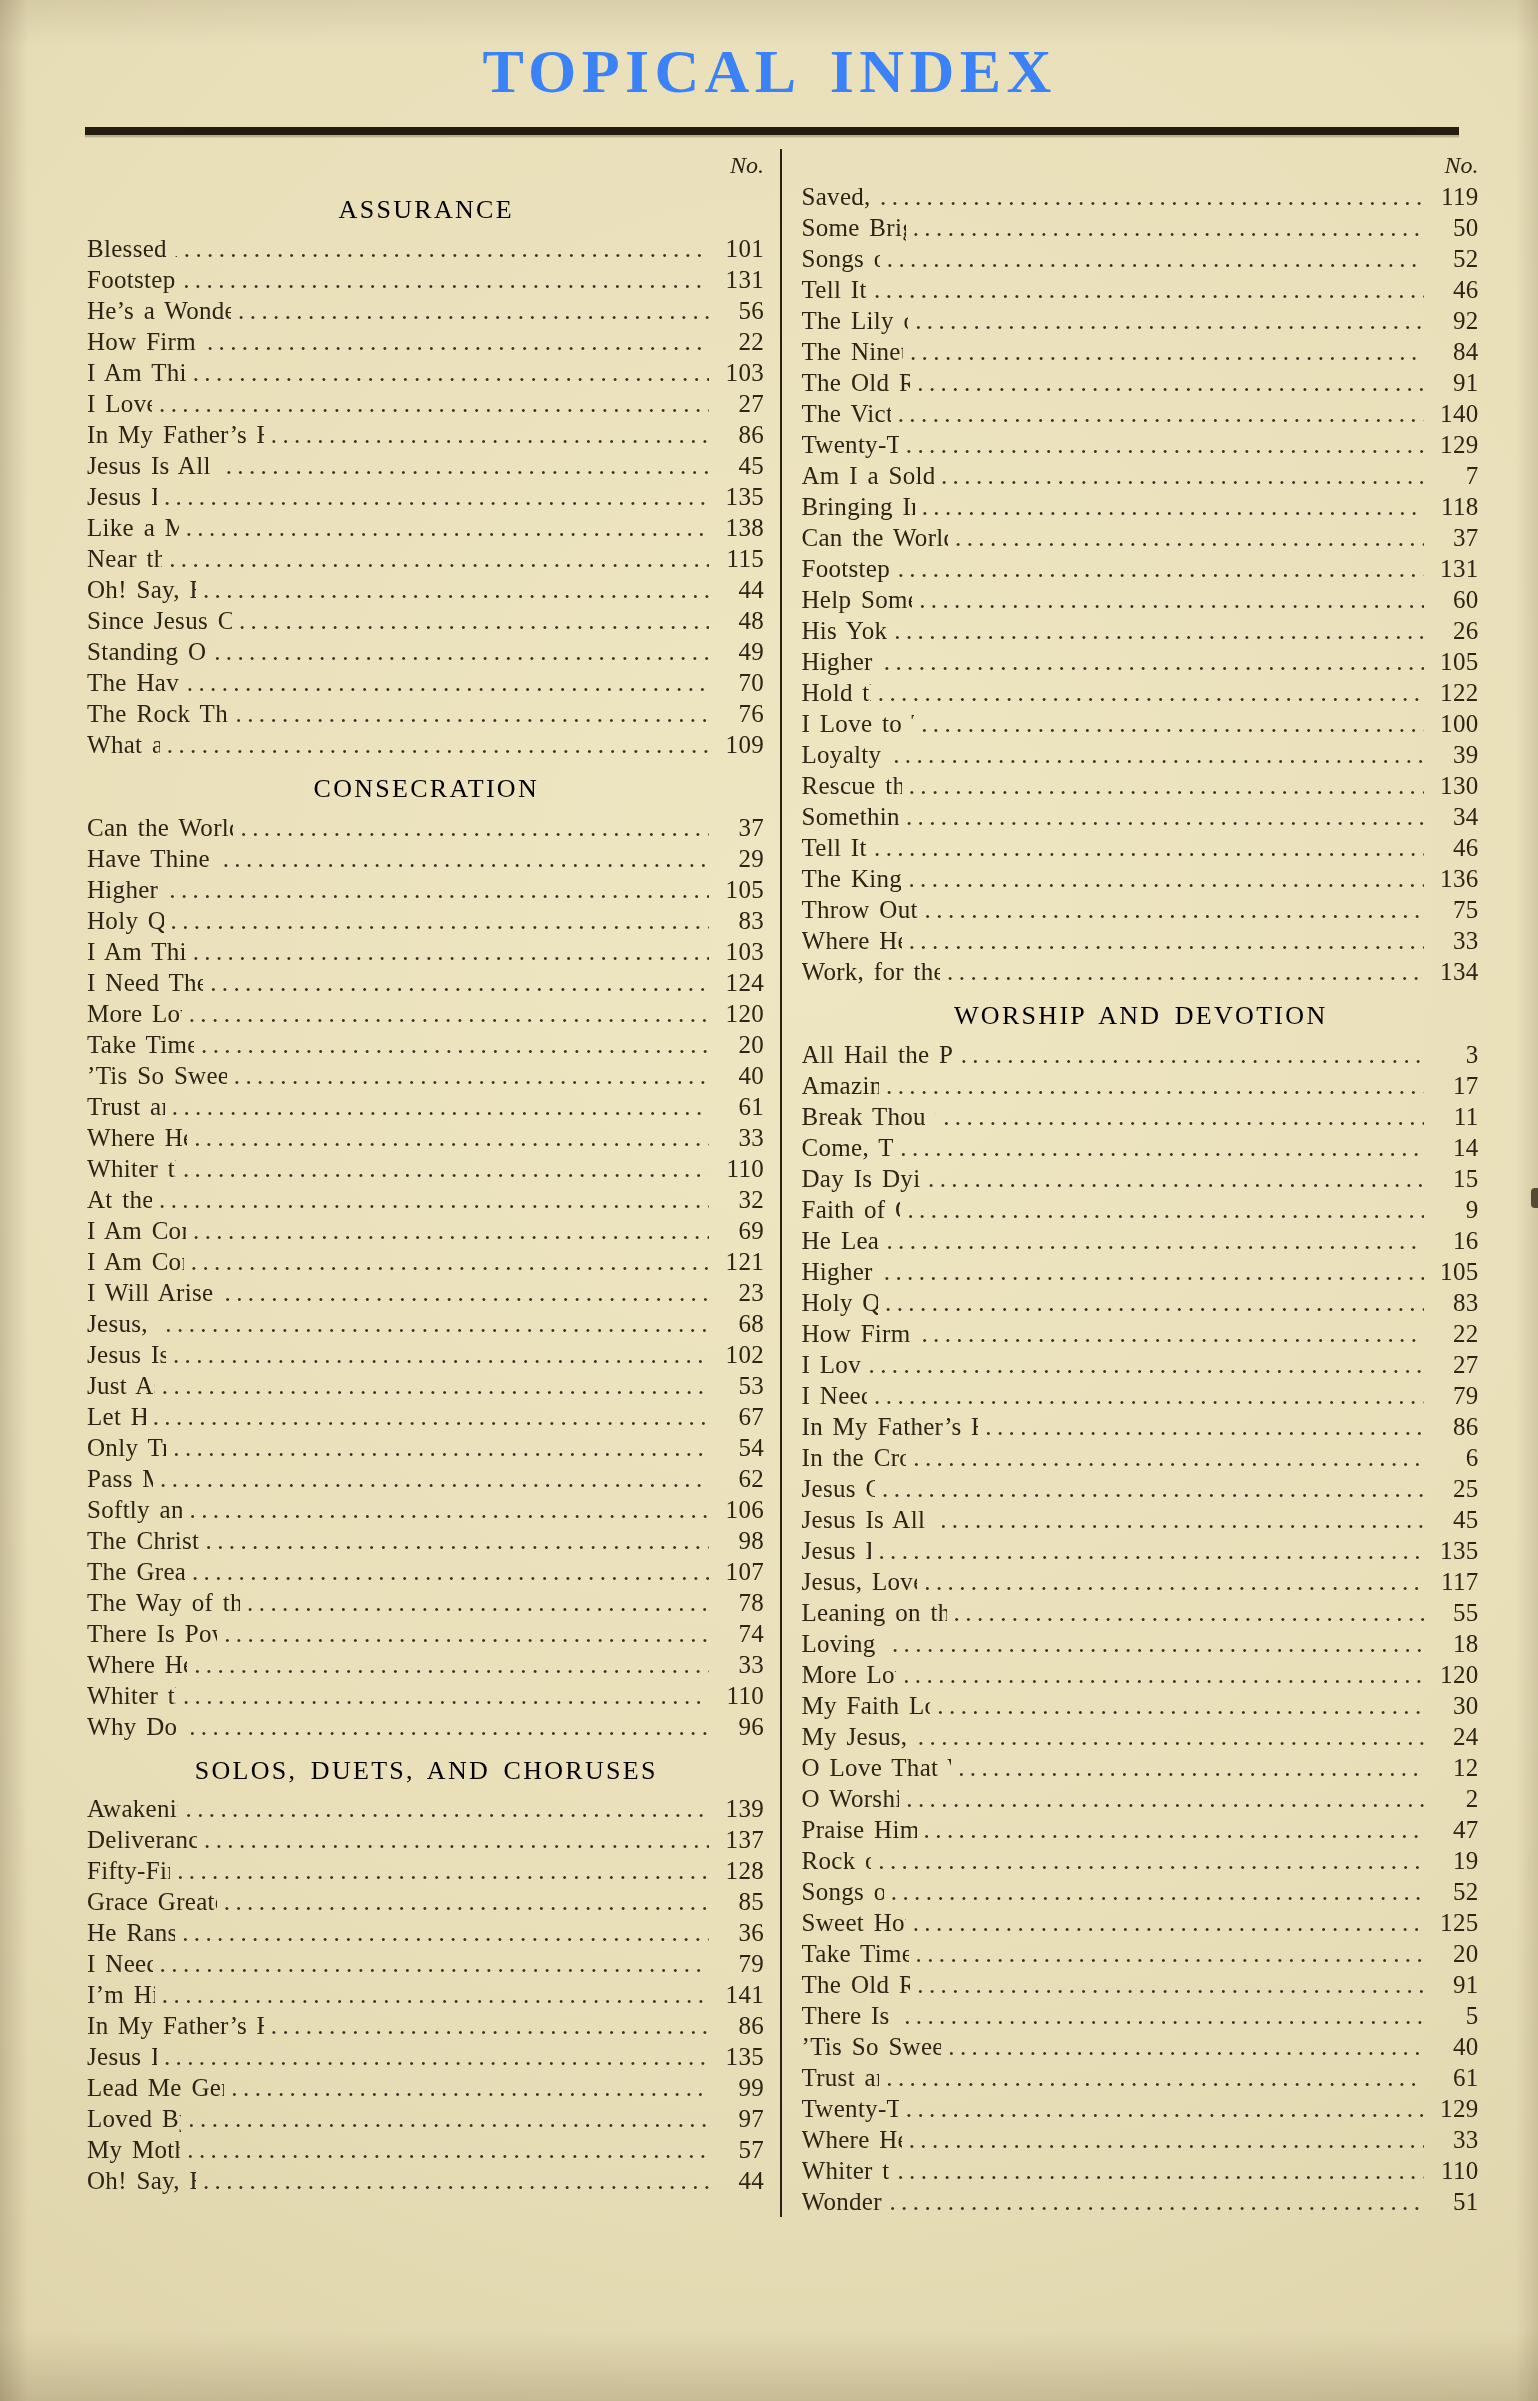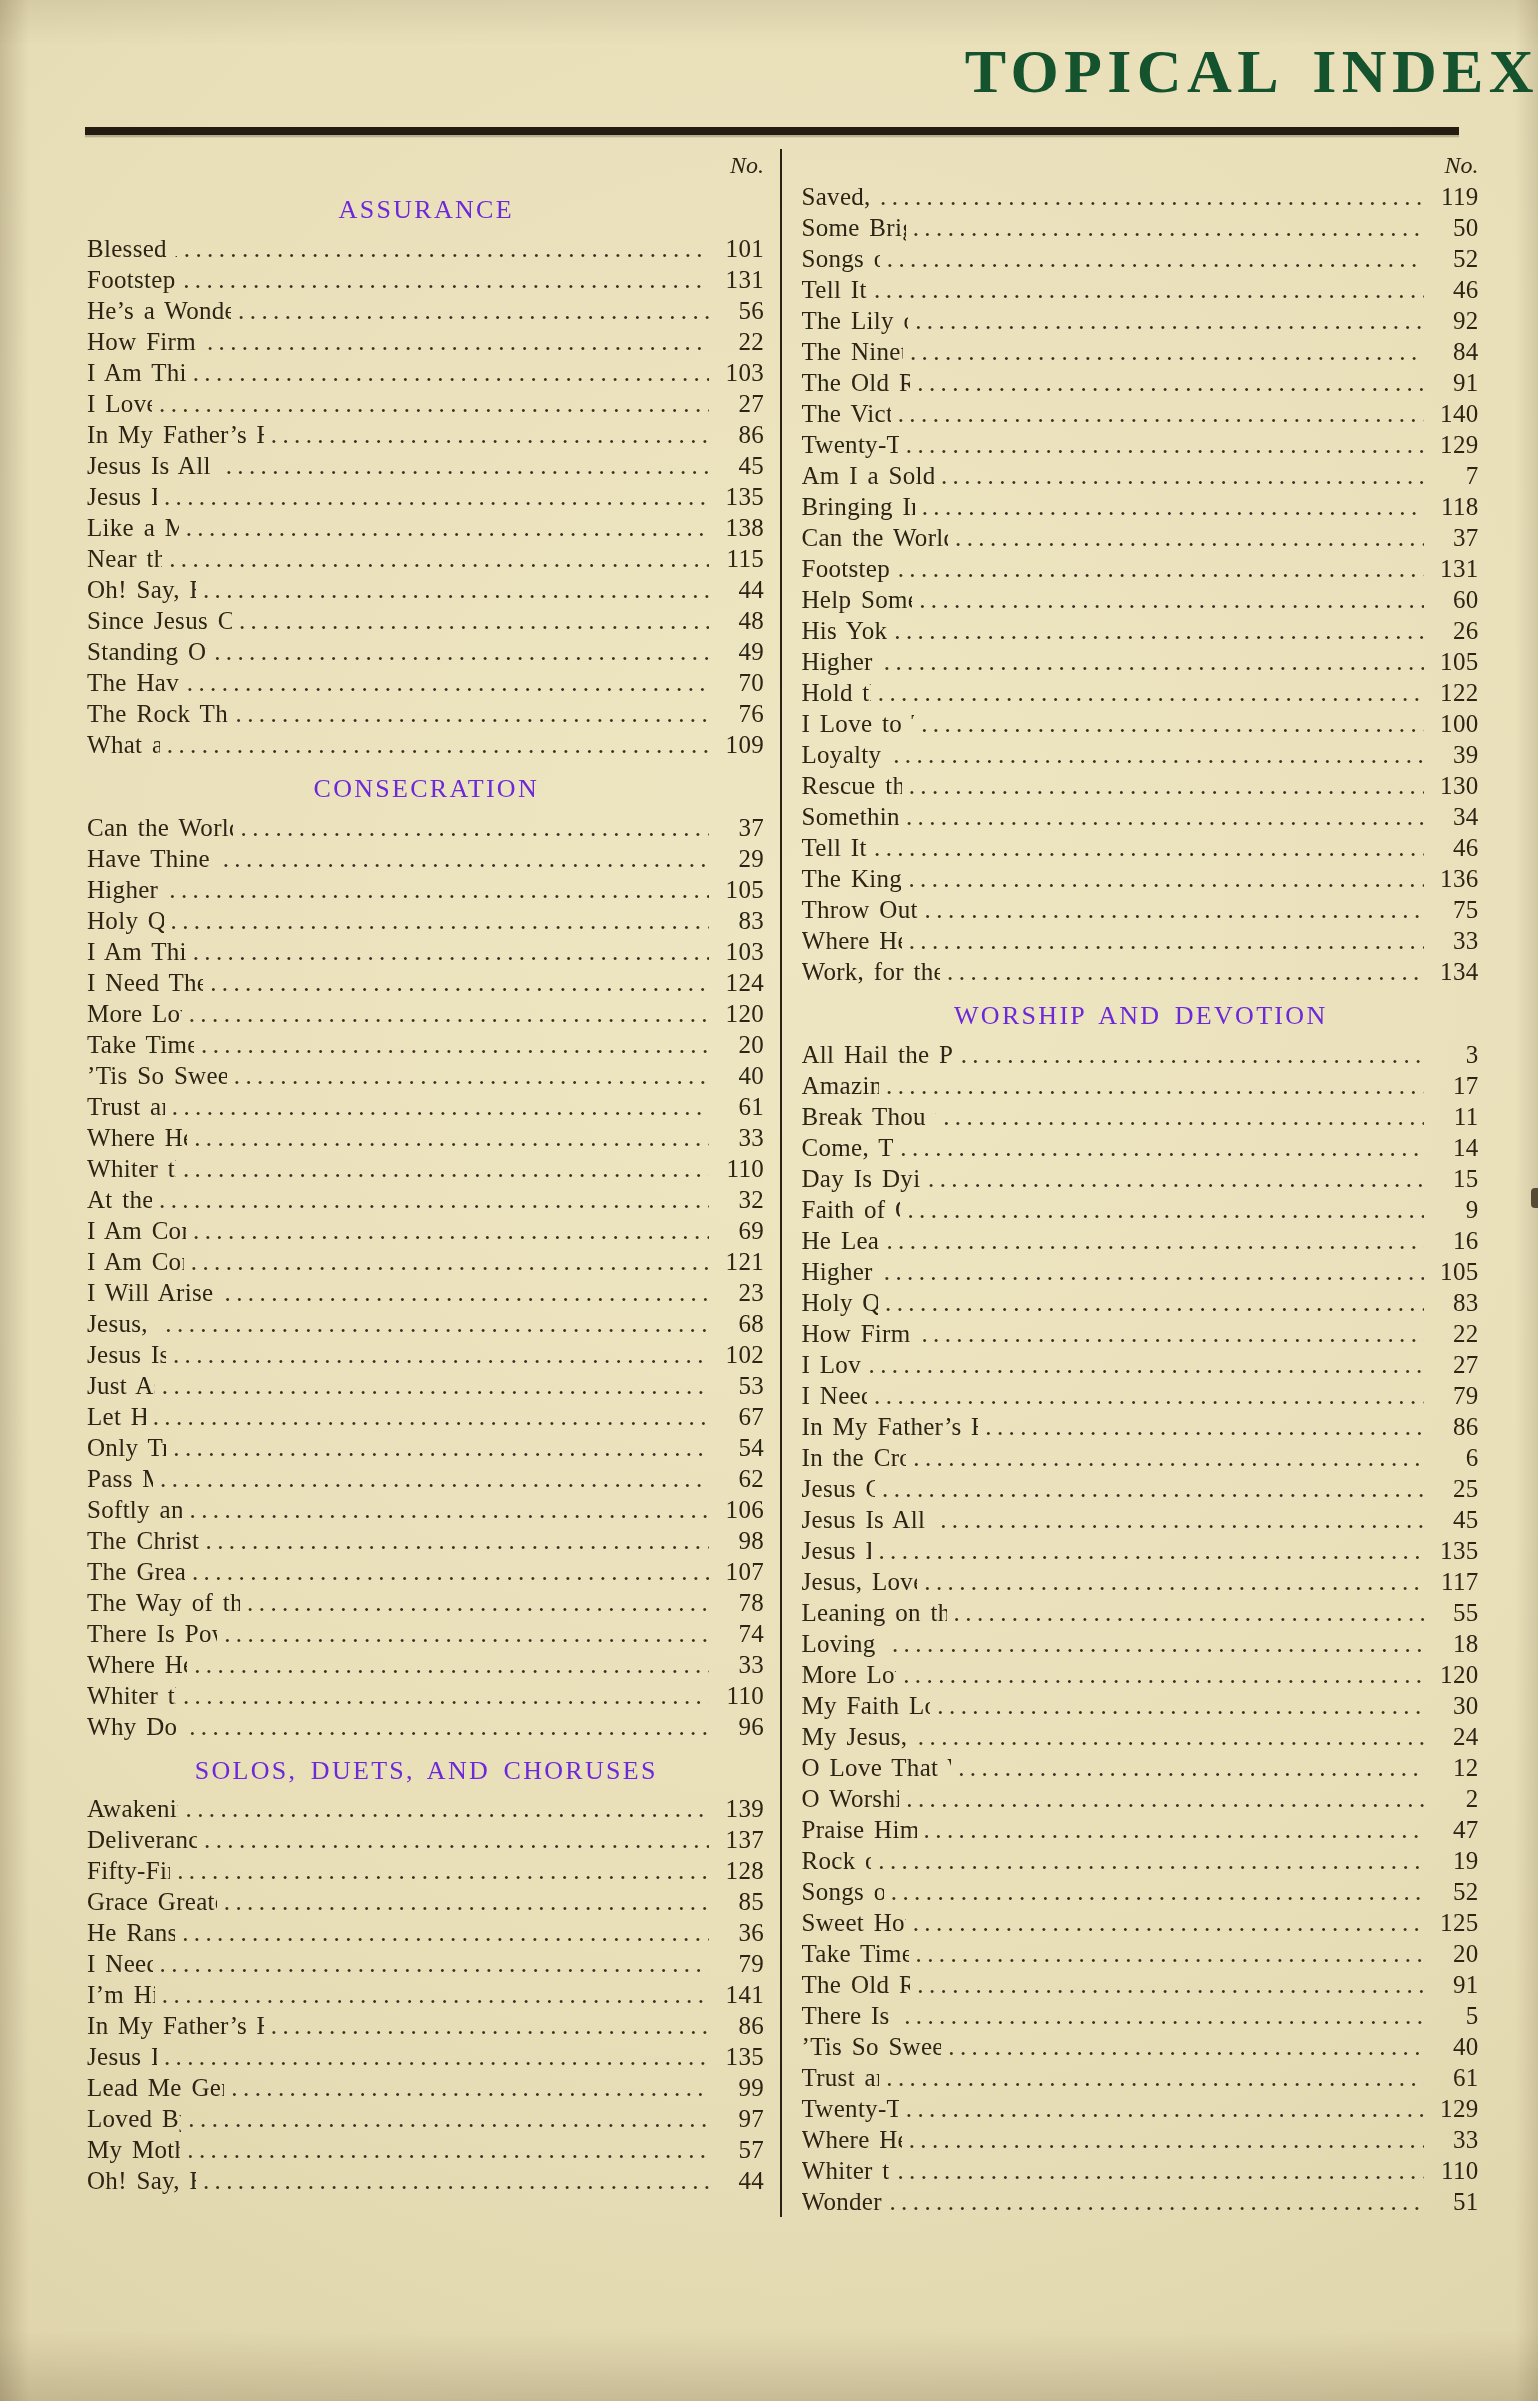--- a/index.html
+++ b/index.html
@@ -12,27 +12,27 @@
     background:
       linear-gradient(90deg, rgba(70,52,22,0.20) 0px, rgba(70,52,22,0.0) 29px),
       linear-gradient(270deg, rgba(70,52,22,0.14) 0px, rgba(70,52,22,0.0) 23px),
       linear-gradient(0deg, rgba(70,52,22,0.18) 0px, rgba(70,52,22,0.0) 70px),
       linear-gradient(180deg, rgba(70,52,22,0.10) 0px, rgba(70,52,22,0.0) 46px),
       radial-gradient(ellipse 130% 95% at 52% 38%, #eee5c2 0%, #e9e0ba 45%, #ddd2a8 82%, #cfc396 100%);
   }
   .page { position: relative; width: 100%; height: 100%; }
 
   .title {
-    text-align: right;
+    text-align: center;
     padding-top: 36px;
     font-size: 62px;
     font-weight: bold;
     letter-spacing: 5.4px;
     word-spacing: 10.8px;
-    color: #14532d;
+    color: #3b82f6;
   }
   .title-rule {
     height: 7.7px;
     background: #241c10;
     margin: 20px 80px 0 85px;
     box-shadow: 0 2.3px 0 rgba(36,28,16,0.25);
   }
 
   .columns {
     display: flex;
@@ -51,21 +51,21 @@
     font-style: italic;
   }
 
   .sec {
     text-align: center;
     font-size: 26px;
     line-height: 32.5px;
     letter-spacing: 2.3px;
     word-spacing: 4.6px;
     margin: 13px 0 6.2px;
-    color: #6d28d9;
+    color: #000000;
   }
 
   .entry {
     display: flex;
     align-items: baseline;
     font-size: 25px;
     line-height: 31px;
     word-spacing: 3.1px;
     letter-spacing: 0.3px;
   }

